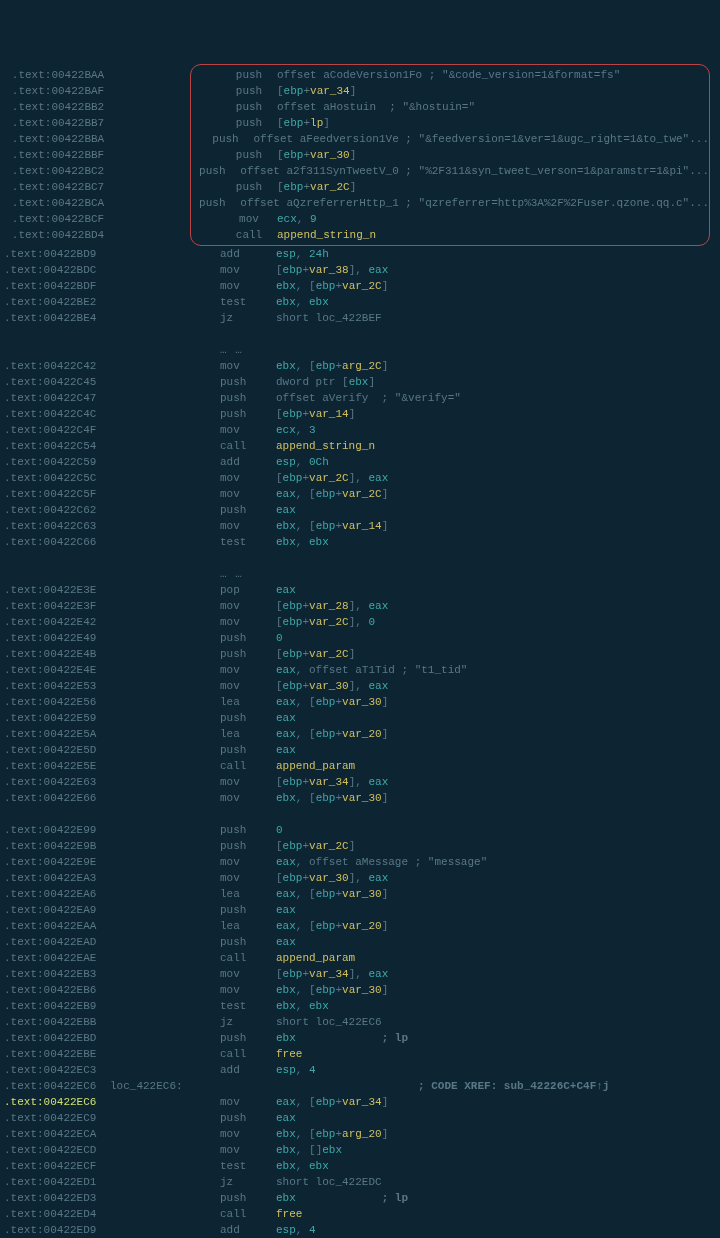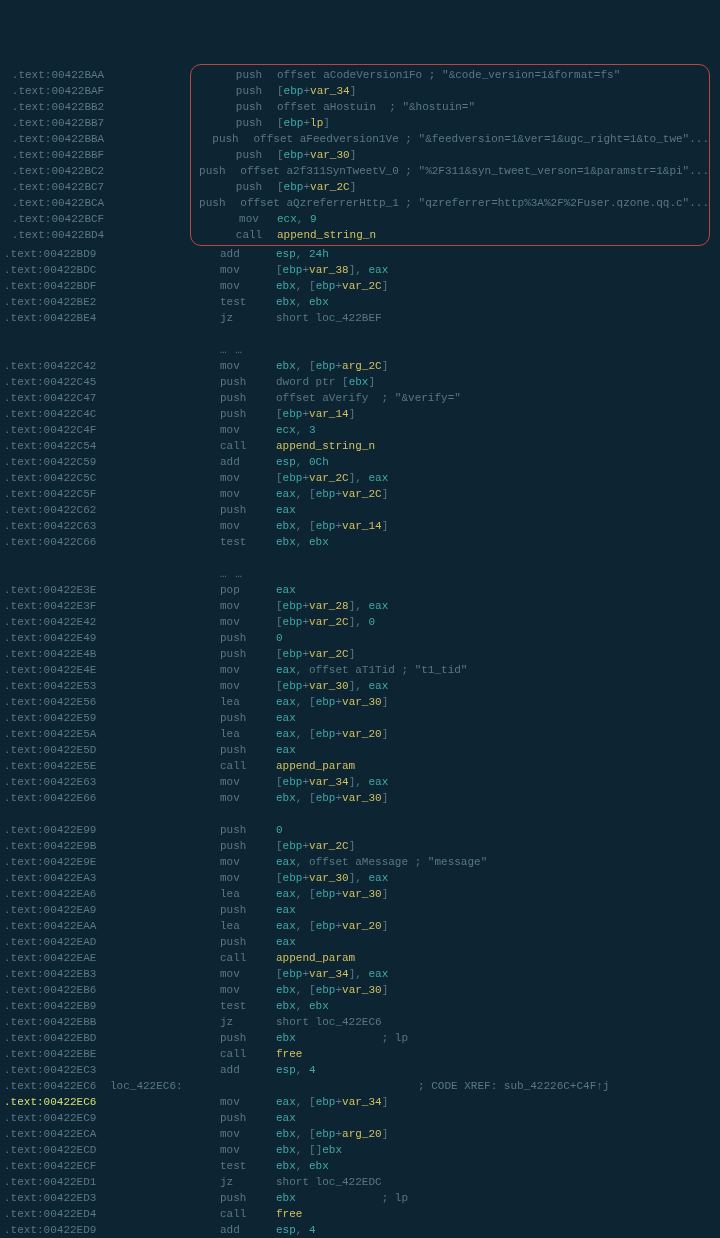--- a/index.html
+++ b/index.html
@@ -15,21 +15,21 @@
   }
   .line { display: flex; }
   .addr { color: #587888; width: 110px; padding-left: 4px; flex-shrink: 0; }
   .addr.hl { color: #d0e070; }
   .mnem { color: #587888; width: 56px; flex-shrink: 0; }
   .op   { color: #587888; }
   .reg  { color: #3fa9a9; }
   .sym  { color: #d0c060; }
   .num  { color: #3fa9a9; }
   .str  { color: #587888; }
-  .cmt  { color: #587888; }
+  .cmt  { color: #587888; font-weight: bold; }
   .labelcol { color: #587888; width:110px; flex-shrink:0; }
   .redbox {
     border: 1px solid #b44;
     border-radius: 11px;
     margin-left: 190px;
     margin-right: 10px;
     padding: 2px 0;
     margin-top: -4px;
     text-align: center;
   }

